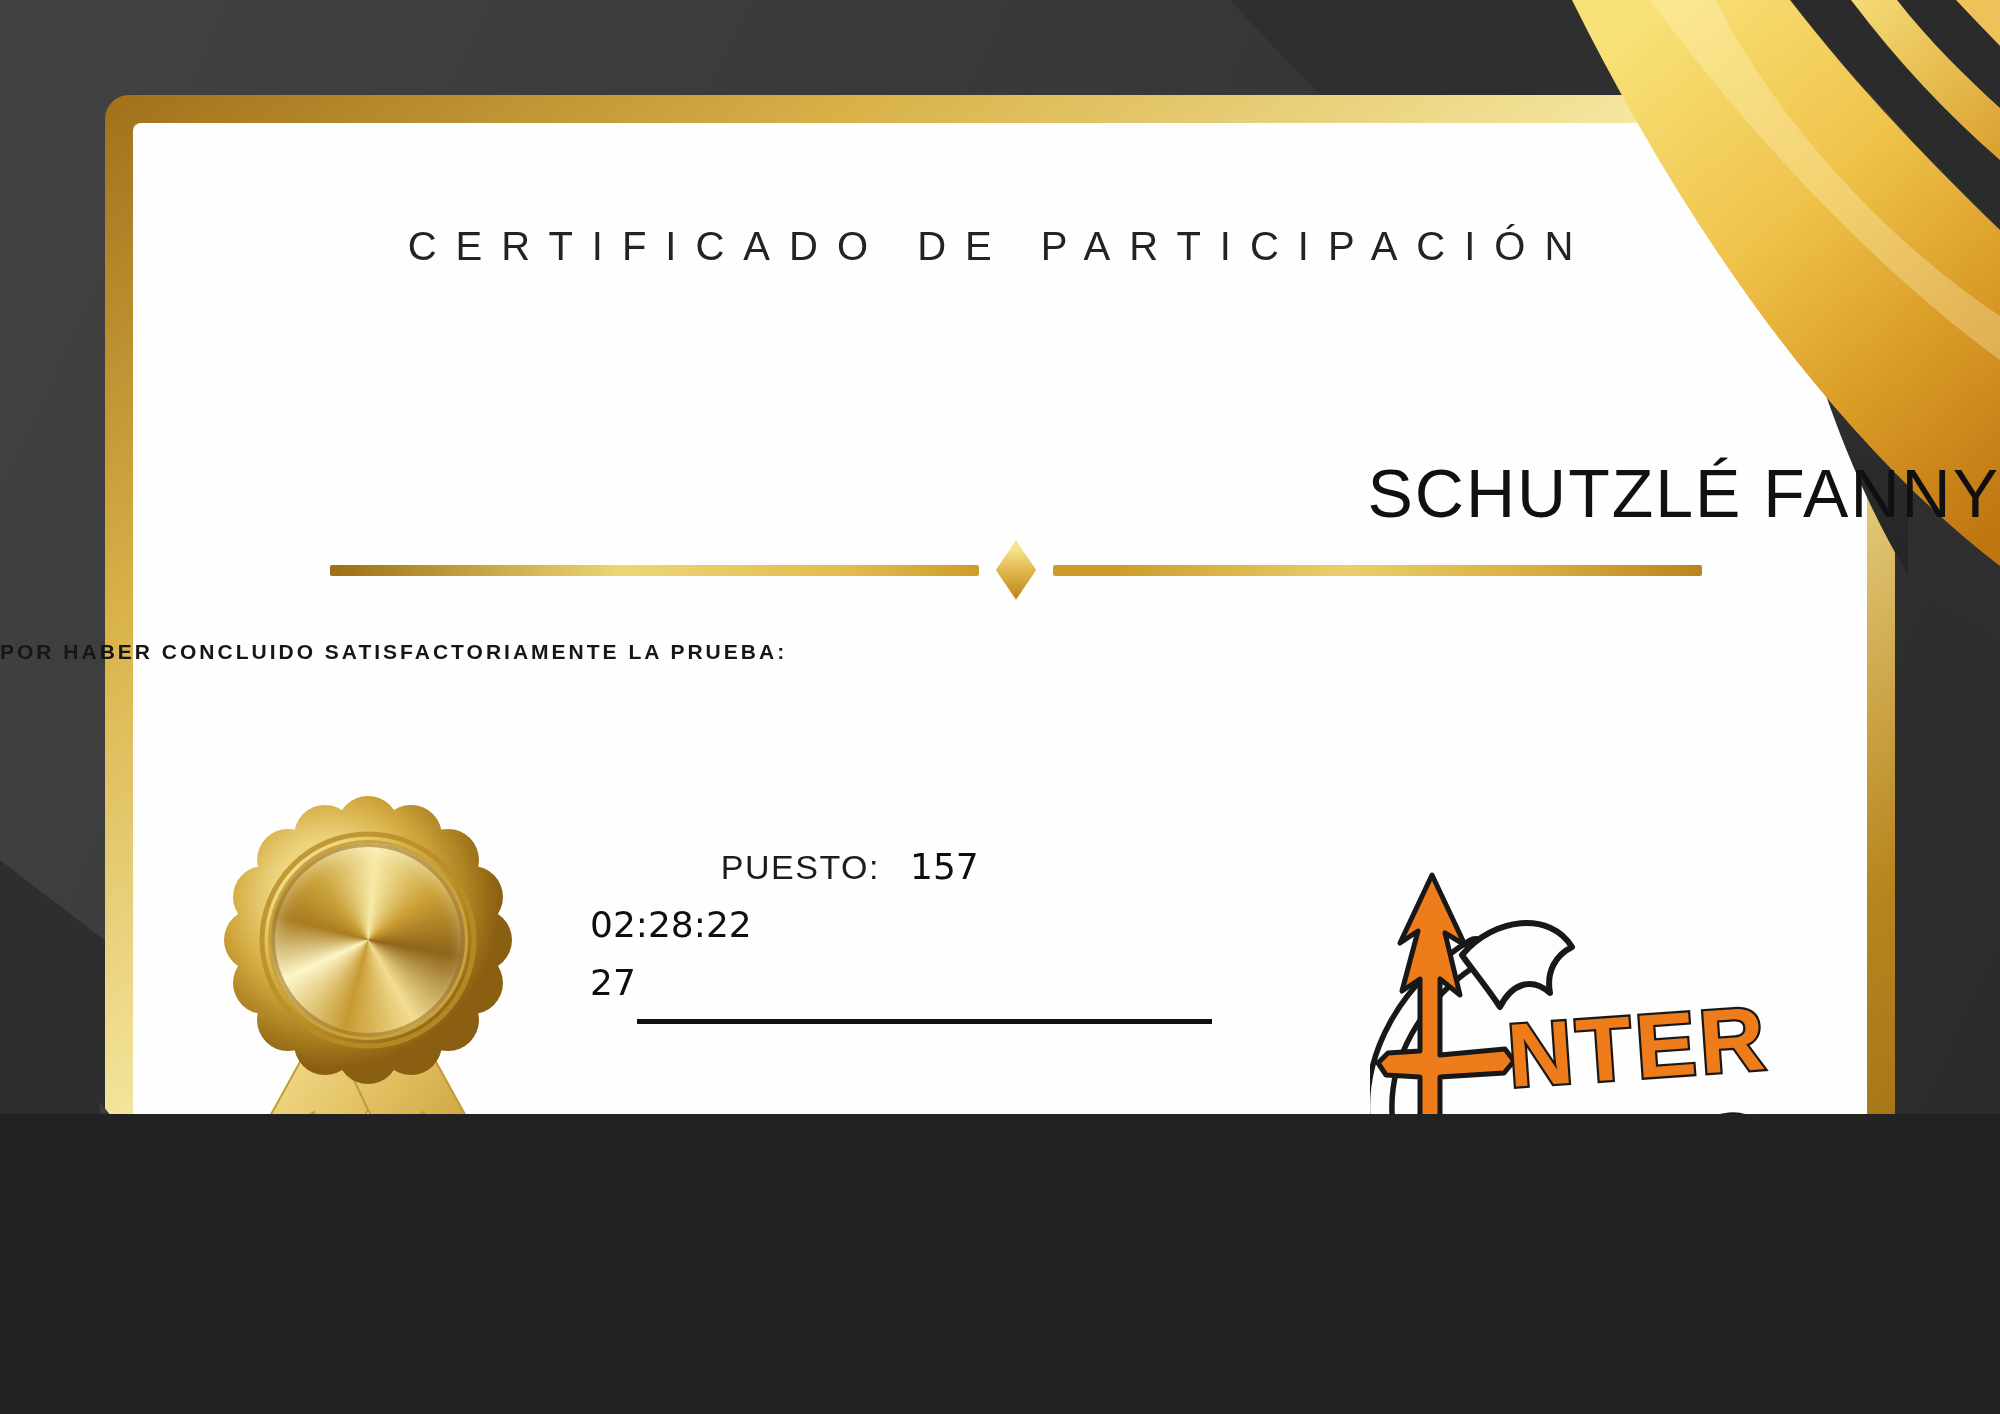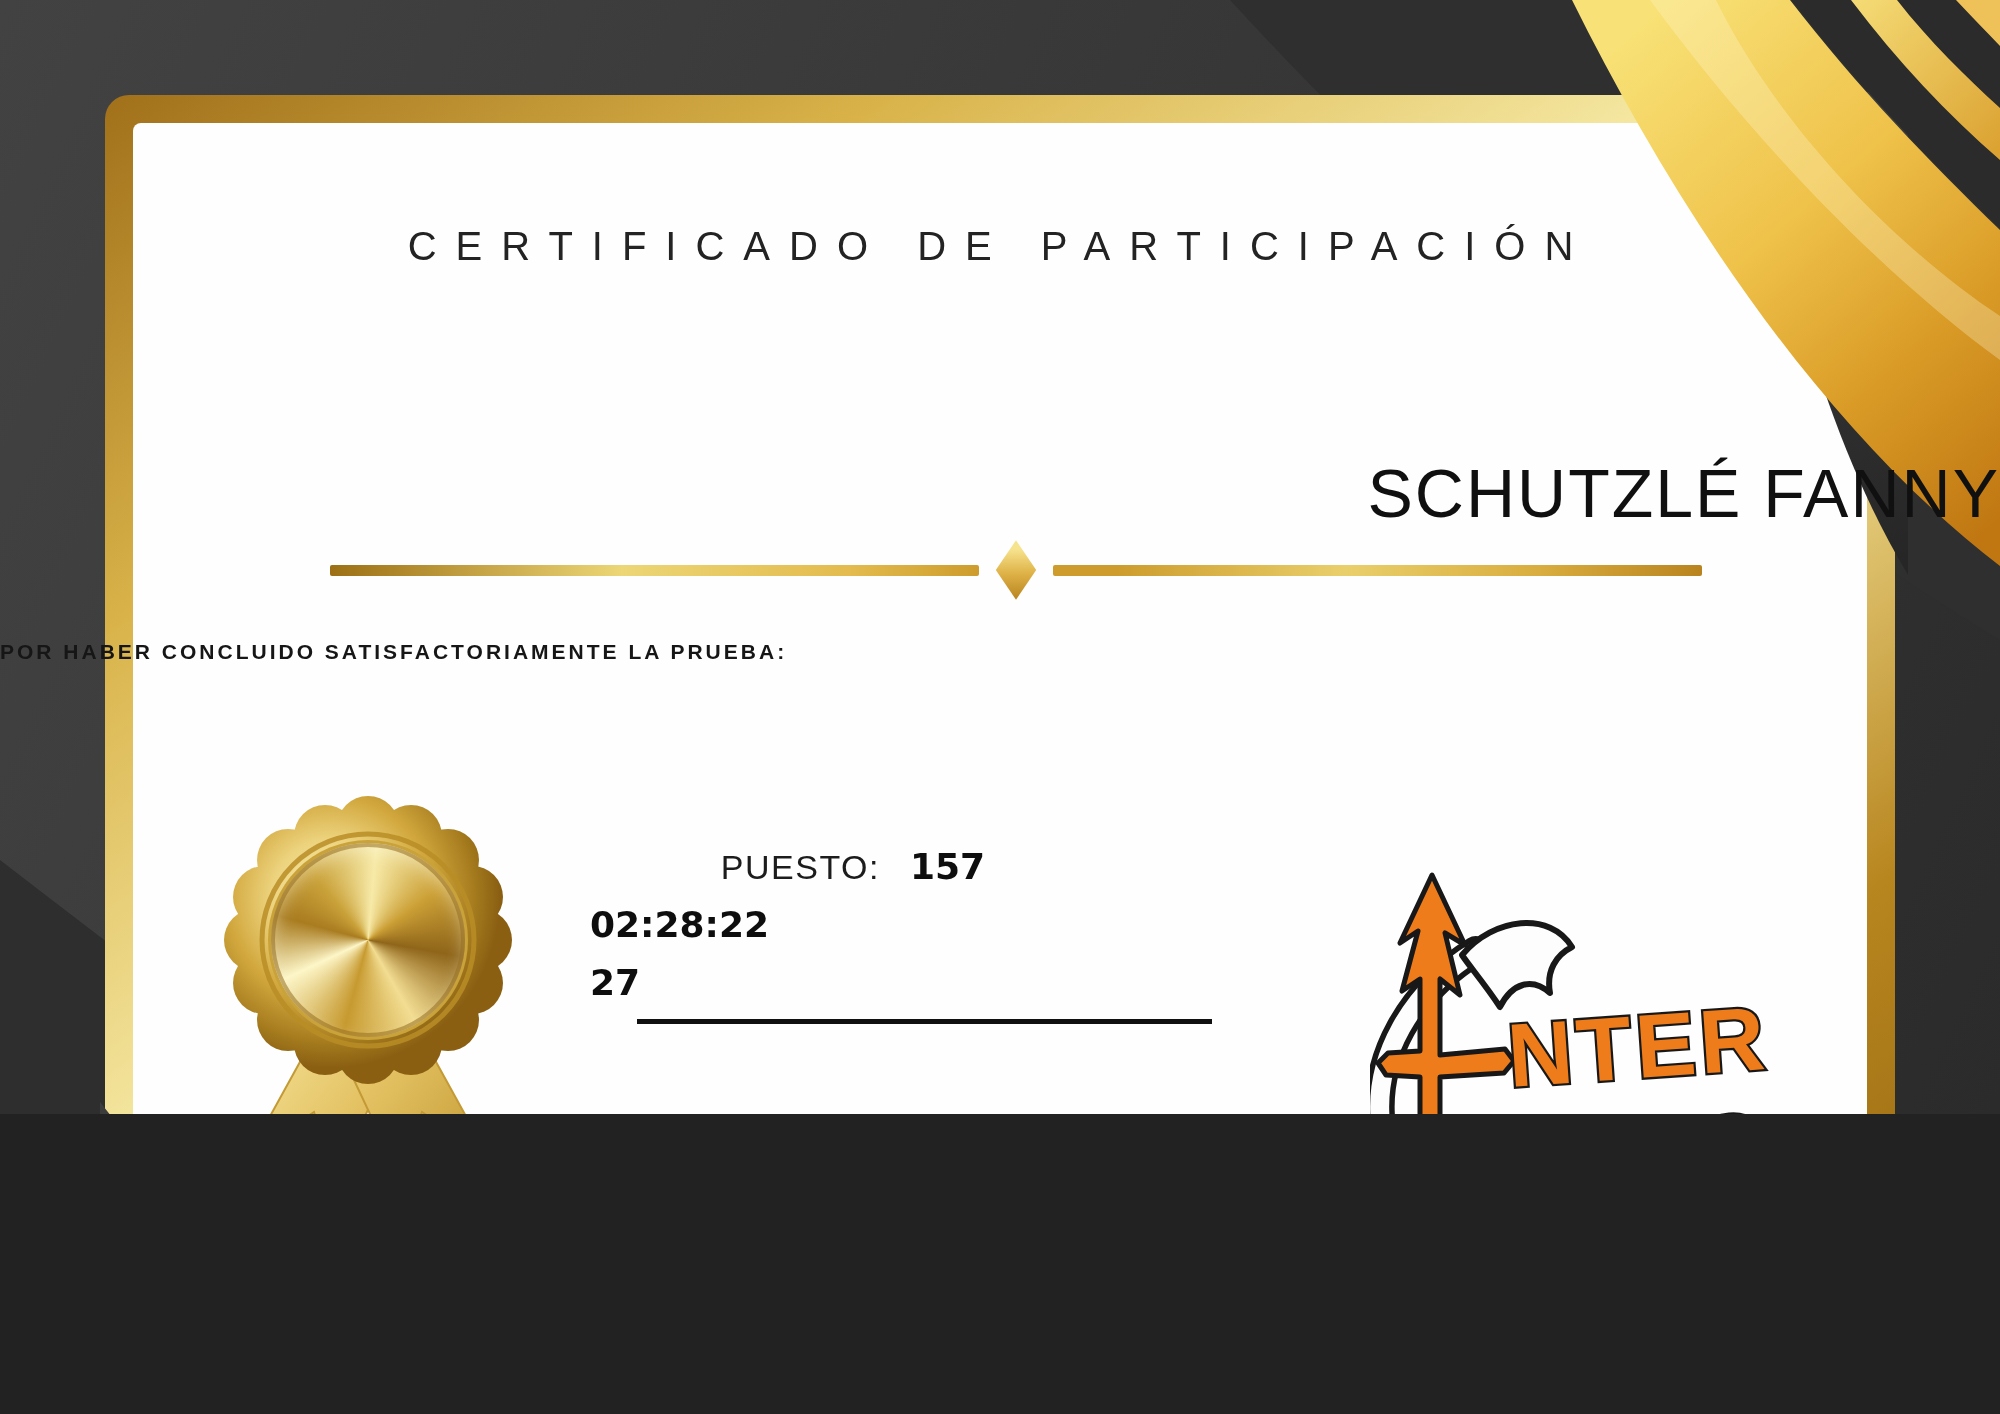--- a/index.html
+++ b/index.html
@@ -34,21 +34,21 @@
     font-size:21px;font-weight:700;letter-spacing:3px;color:#161616;
   }
   .stats{position:absolute;left:560px;top:838px;}
   .stat-row{display:flex;align-items:flex-start;line-height:58px;}
   .stat-label{
     width:320px;text-align:right;font-size:34px;font-weight:400;
     letter-spacing:1.5px;color:#1c1c1c;
   }
   .stat-value{
     margin-left:30px;font-family:"DejaVu Sans",sans-serif;
-    font-size:36px;font-weight:700;color:#0e0e0e;
+    font-size:36px;font-weight:400;color:#0e0e0e;
   }
   .signature-line{
     position:absolute;left:637px;top:1019px;width:575px;height:5px;background:#101010;
   }
   .medal-face{
     position:absolute;left:271px;top:843px;width:194px;height:194px;border-radius:50%;
     background:conic-gradient(from -40deg,
       #caa23a,#f7eaa8 45deg,#cb9f35 95deg,#8f651a 140deg,
       #f2dd92 190deg,#c79a30 235deg,#fdf6c8 285deg,#a97c20 325deg,#caa23a 360deg);
     box-shadow:inset 0 0 0 4px rgba(150,110,30,.55), inset 0 8px 18px rgba(255,255,235,.45);

